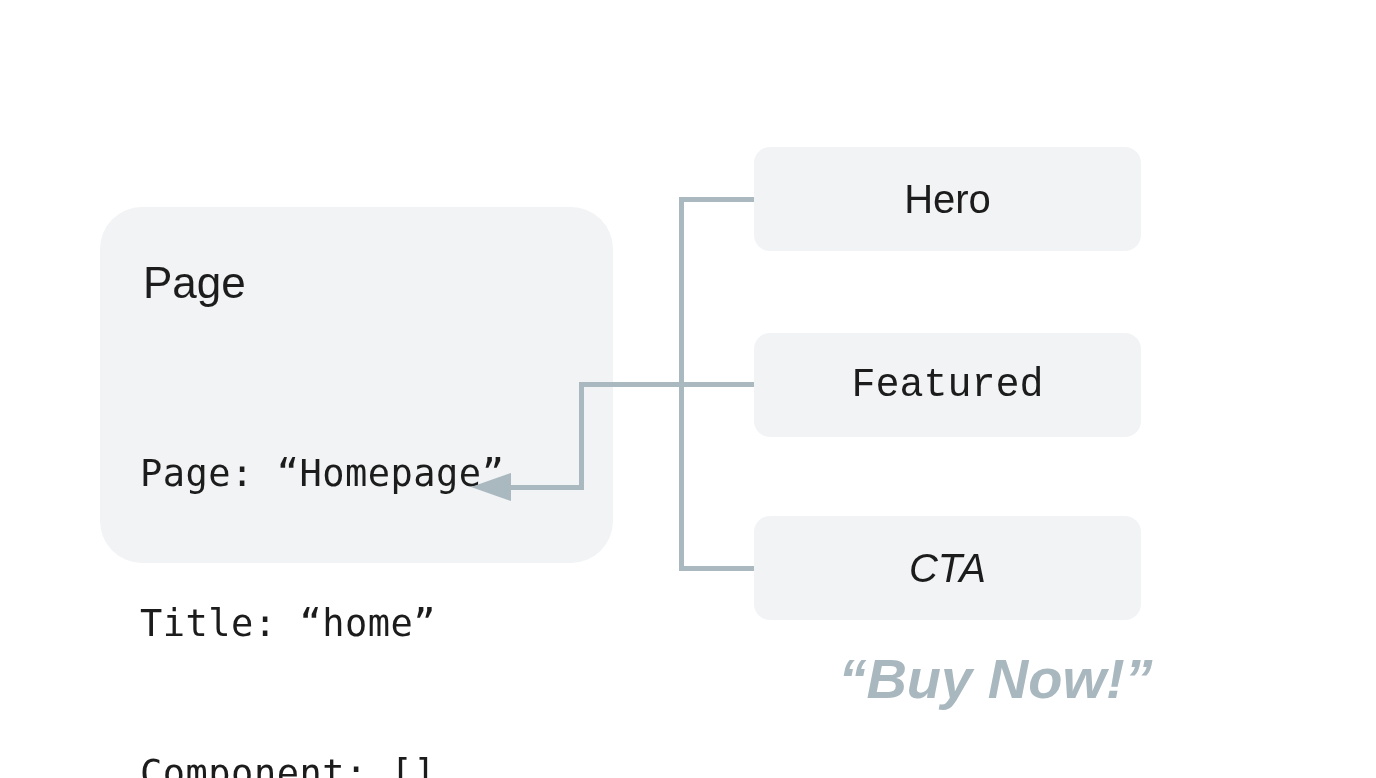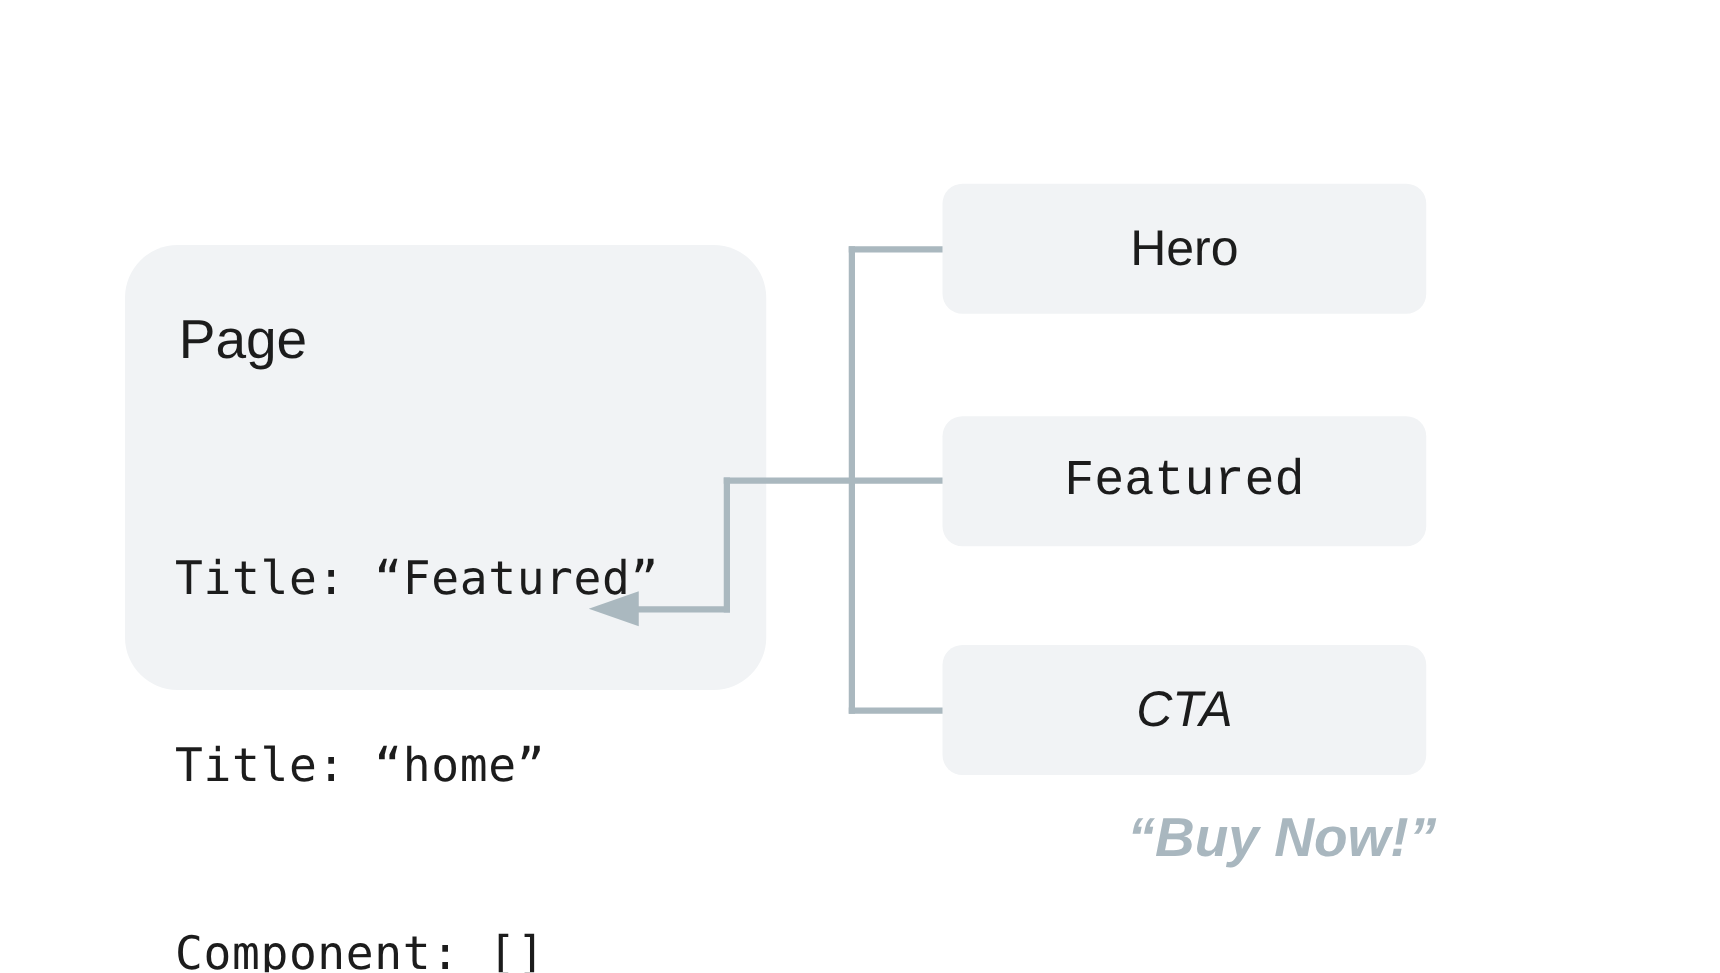--- a/index.html
+++ b/index.html
@@ -16,21 +16,21 @@
     width:1376px;
     height:778px;
     background:var(--background);
     overflow:hidden;
     font-family:"Liberation Sans",sans-serif;
     color:var(--text);
   }
   
   .page-box{
     position:absolute;
-    left:100px; top:196px;
+    left:100px; top:207px;
     width:513px; height:356px;
     background:var(--box-fill);
     border-radius:42px;
   }
   .page-title{
     position:absolute;
     left:43px; top:52px;
     font-size:44px;
     line-height:48px;
     font-weight:400;
@@ -77,38 +77,38 @@
     position:absolute;
     left:471px; top:473px;
     width:0; height:0;
     border-top:14px solid transparent;
     border-bottom:14px solid transparent;
     border-right:40px solid var(--connector);
   }
   
   .annotation{
     position:absolute;
-    left:784px; top:646px;
+    left:754px; top:646px;
     width:483px;
     text-align:center;
-    font-size:44px;
+    font-size:56px;
     font-style:italic;
     font-weight:700;
     color:var(--annotation-text);
   }
 </style>
 </head>
 <body>
 
 <div class="canvas">
 
   <div class="page-box">
     <div class="page-title">Page</div>
     <div class="page-code">
-      <div>Title: “Featured”</div>
+      <div>Page: “Homepage”</div>
       <div>Title: “home”</div>
       <div>Component: []</div>
     </div>
   </div>
 
   <div class="line trunk-vertical"></div>
   <div class="line branch-hero"></div>
   <div class="line branch-featured"></div>
   <div class="line branch-cta"></div>
   <div class="line connector-down"></div>

